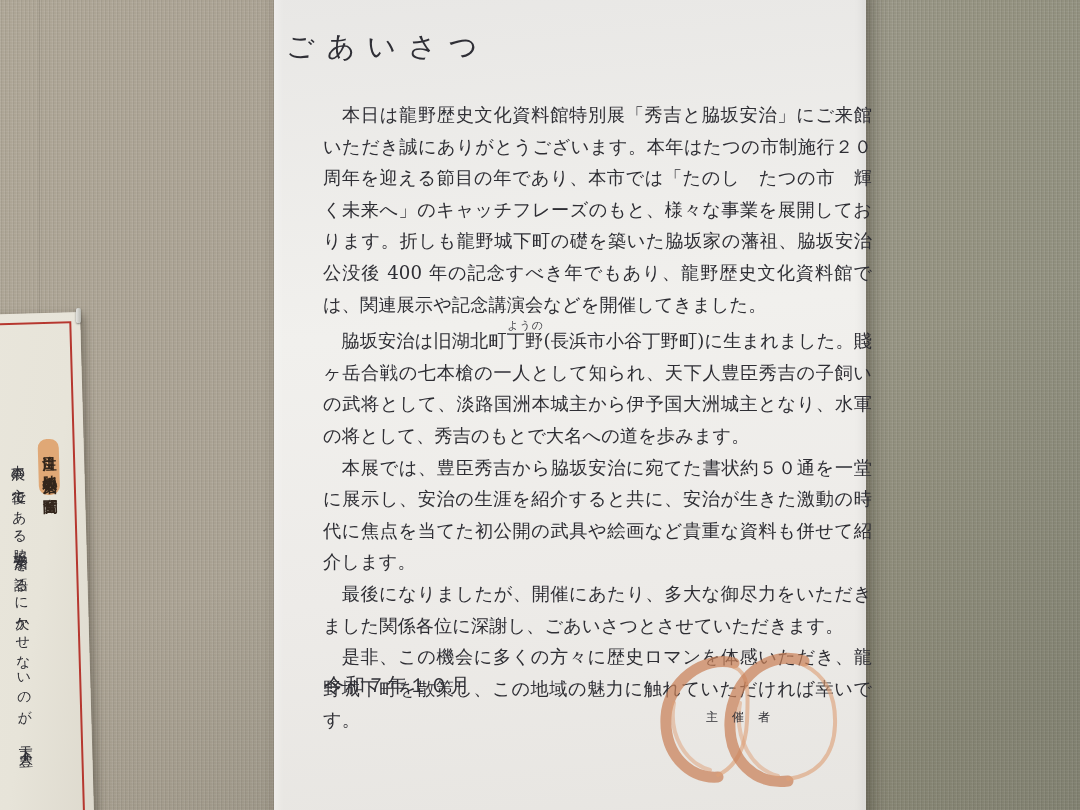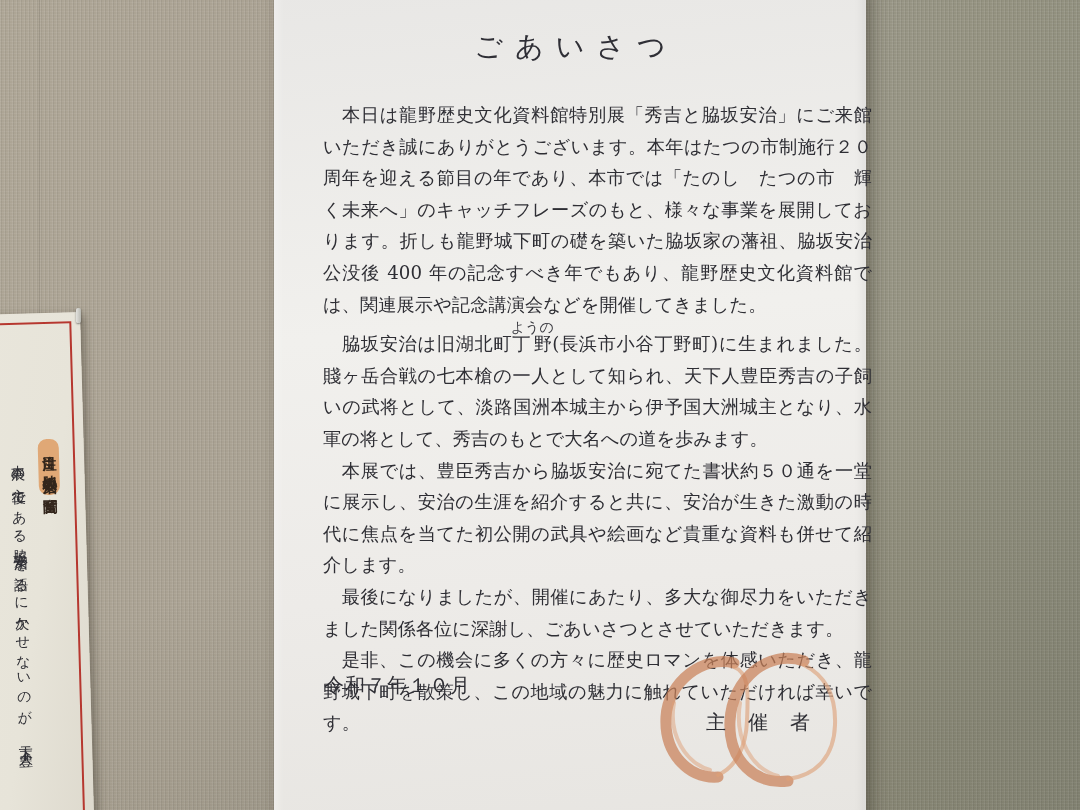--- a/index.html
+++ b/index.html
@@ -24,34 +24,34 @@
     background:rgba(0,0,0,.10); }
 
   
   .poster { position:absolute; left:274px; top:-12px; width:592px; height:836px;
     background:linear-gradient(175deg,#e8e7e5 0%,#f1f0ed 40%,#edebe8 70%,#e7e5e1 100%);
     box-shadow: inset -4px 0 10px rgba(0,0,0,.06), inset 3px 0 8px rgba(255,255,255,.45),
                 5px 4px 14px rgba(50,46,36,.42);
     color:#2e2e34;
   }
   .poster-title { position:absolute; top:40px; left:0; width:100%;
-    text-align:center; font-size:28px; font-weight:normal;
+    text-align:left; font-size:28px; font-weight:normal;
     letter-spacing:12px; text-indent:12px; color:#2f2f36; }
   .greeting-text { position:absolute; left:49px; top:111px; width:549px;
     font-size:18.2px; line-height:31.6px; text-align:justify;
     text-justify:inter-character; letter-spacing:.1px; }
   .greeting-text p { margin:0; }
-  ruby rt { font-size:14px; line-height:1; letter-spacing:0; color:#3a3a40; }
+  ruby rt { font-size:11px; line-height:1; letter-spacing:0; color:#3a3a40; }
   .poster-date { position:absolute; left:50px; top:684px; font-size:20px;
     letter-spacing:1px; }
 
   
   .signature-wrap { position:absolute; left:378px; top:655px; width:196px; height:156px; }
   .signature-wrap svg { position:absolute; inset:0; }
-  .signature-text { position:absolute; left:54px; top:66px; font-size:20px;
+  .signature-text { position:absolute; left:54px; top:66px; font-size:12px;
     letter-spacing:1px; color:#2c2c32; white-space:pre; }
 
   
   .side-panel { position:absolute; left:-134px; top:312px; width:214px; height:530px;
     background:linear-gradient(100deg,#ebe8de 0%,#e7e4d9 70%,#ddd9cd 100%);
     transform:rotate(-1.6deg); transform-origin:top right;
     box-shadow:4px 3px 9px rgba(50,45,35,.38);
     overflow:hidden;
   }
   .side-panel-frame { position:absolute; inset:9px; border:2px solid #b6372f; }

